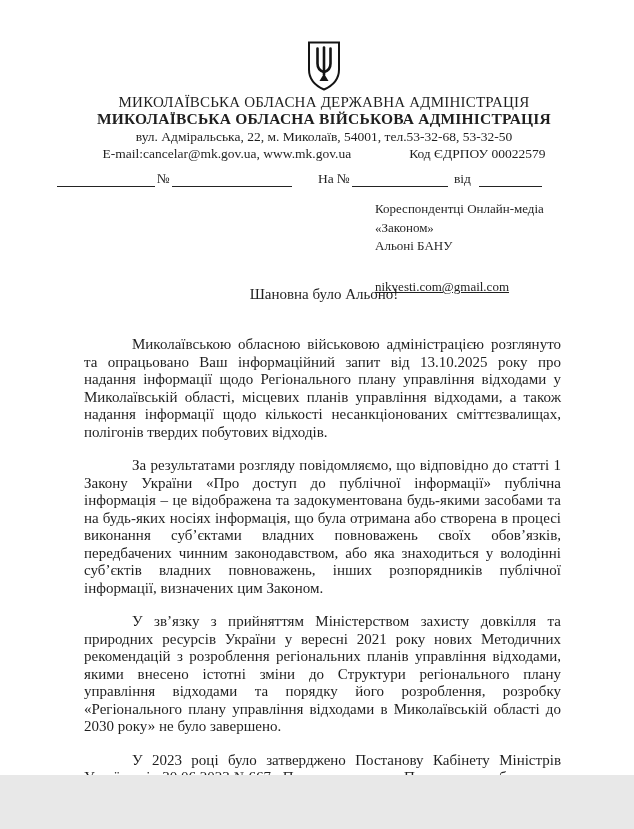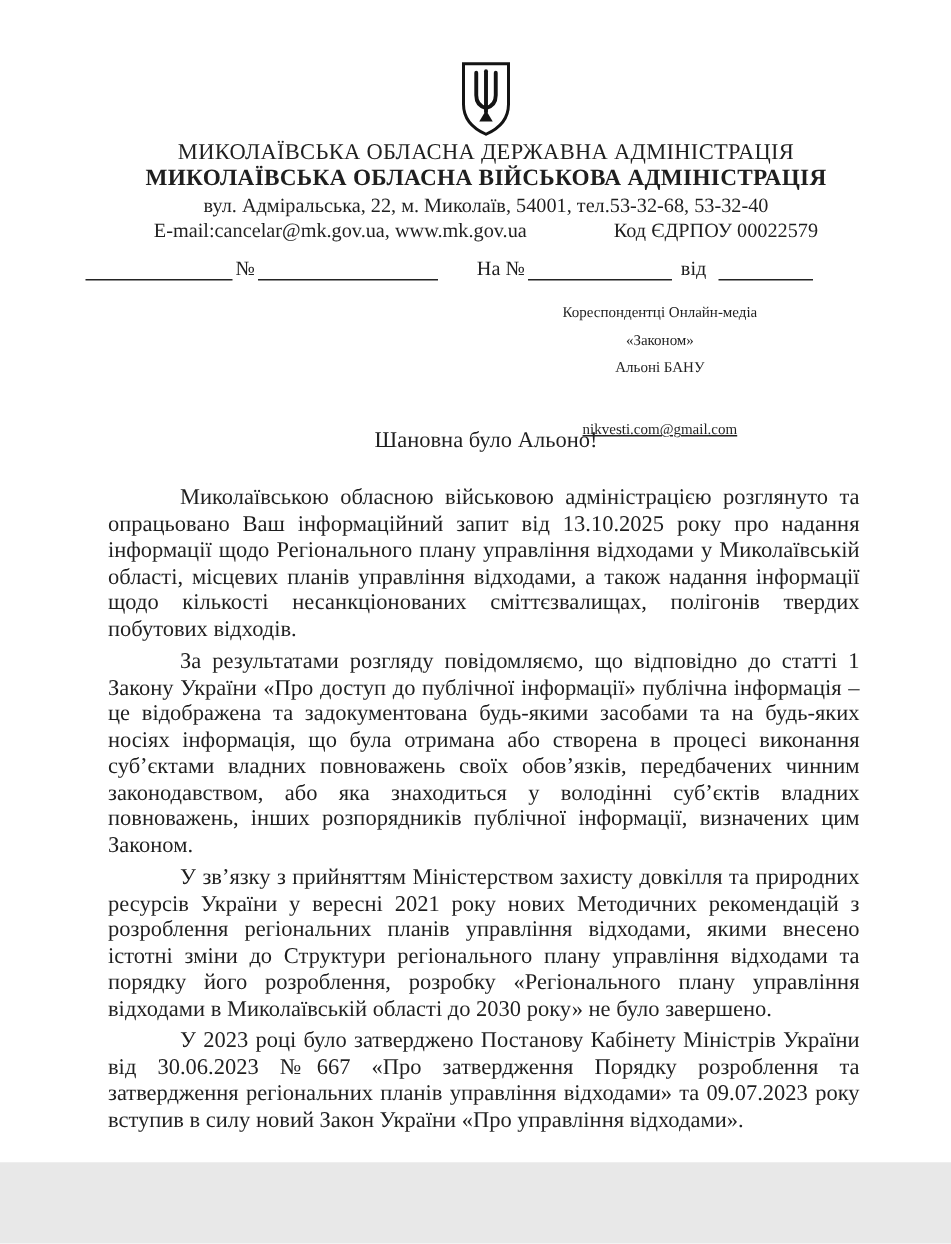--- a/index.html
+++ b/index.html
@@ -19,28 +19,28 @@
                 display:flex; justify-content:center; gap:58px; }
   
   .ref-row { position:absolute; left:57px; top:170px; height:17px;
              font-size:13.5px; display:flex; align-items:flex-end; }
   .blank { display:inline-block; height:15px; border-bottom:1px solid #232323; }
   .b1{width:98px;} .b2{width:120px;} .b3{width:96px;} .b4{width:63px;}
   .ref-gap { display:inline-block; width:24px; }
   .ref-lbl { padding:0 2px; white-space:nowrap; }
   .ref-lbl.vid { margin:0 6px 0 4px;text-align:center; }
   
-  .recipient { position:absolute; left:375px; top:200px; font-size:10px; line-height:18.7px;text-align:center; }
+  .recipient { position:absolute; left:375px; top:200px; font-size:13px; line-height:18.7px; }
   .recipient .email { text-decoration:underline;margin-top:22px; }
   
   .salutation { position:absolute; left:14px; top:286px; width:620px;
                 text-align:center; font-size:15px; }
   .body-text { position:absolute; left:68px; top:320px; width:509px; z-index:1;
                font-size:15px; line-height:17.5px; text-align:justify; }
-  .body-text p { margin:4px; text-indent:48px; }
+  .body-text p { margin:16px; text-indent:48px; }
   
   .qr { position:absolute; left:310px; top:805px; width:67px; height:67px; z-index:2;
         background:repeating-conic-gradient(#161616 0% 25%, #fdfdfd 0% 50%) 0 0/6px 6px;
         outline:1px solid #fff; }
   .qr-finder { position:absolute; width:16px; height:16px; box-sizing:border-box;
                border:3px solid #161616; background:#fff; }
   .qr-finder::after { content:""; position:absolute; inset:2px; background:#161616; }
   .qr-tl { left:1px; top:1px; } .qr-tr { right:1px; top:1px; }
   .stamp-text { position:absolute; left:372px; top:808px; z-index:2; width:230px;
                 font-family:Liberation Sans, sans-serif;
@@ -58,21 +58,21 @@
         <g stroke="#141414" stroke-width="2.6" fill="none" stroke-linecap="round">
           <path d="M11.5 7.5 v15 c0 5 2.5 7.5 6.5 8.5"></path>
           <path d="M24.5 7.5 v15 c0 5 -2.5 7.5 -6.5 8.5"></path>
           <path d="M18 6.5 v27"></path>
         </g>
         <path d="M18 32.5 l-4.5 7.5 h9 Z" fill="#141414"></path>
       </svg>
     </span>
     <div class="org-state">МИКОЛАЇВСЬКА ОБЛАСНА ДЕРЖАВНА АДМІНІСТРАЦІЯ</div>
     <div class="org-mil">МИКОЛАЇВСЬКА ОБЛАСНА ВІЙСЬКОВА АДМІНІСТРАЦІЯ</div>
-    <div class="addr">вул. Адміральська, 22, м. Миколаїв, 54001, тел.53-32-68, 53-32-40</div>
+    <div class="addr">вул. Адміральська, 22, м. Миколаїв, 54001, тел.53-32-68, 53-32-50</div>
     <div class="email-row">
       <span>E-mail:cancelar@mk.gov.ua, www.mk.gov.ua</span>
       <span>Код ЄДРПОУ 00022579</span>
     </div>
   </div>
 
   <div class="ref-row">
     <span class="blank b1"></span>
     <span class="ref-lbl">№</span>
     <span class="blank b2"></span>

